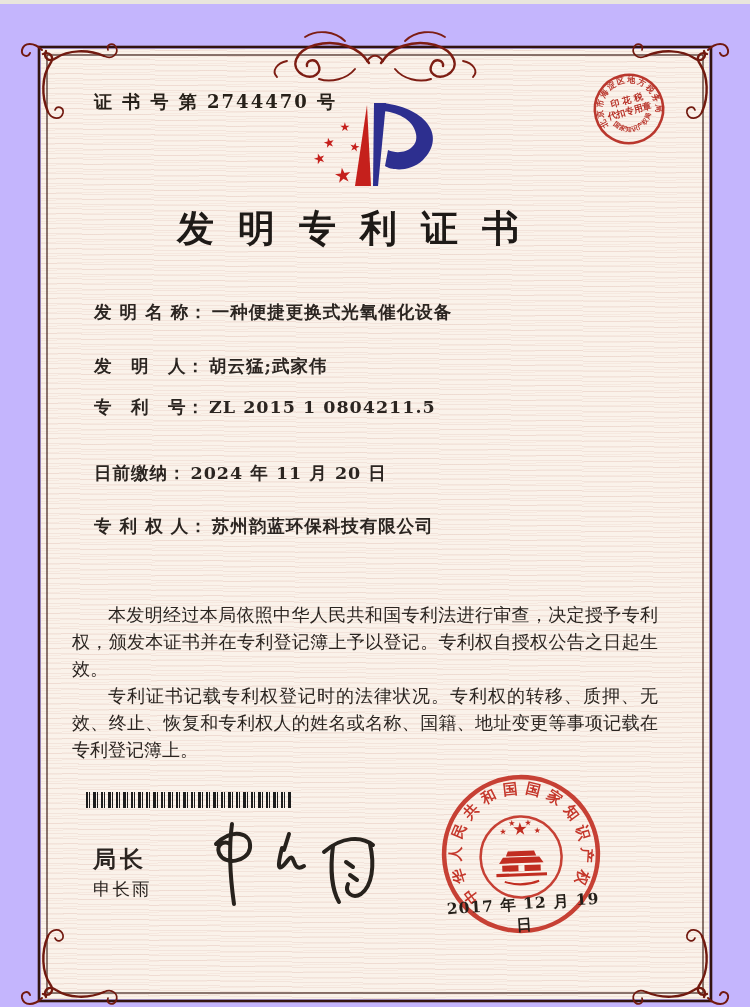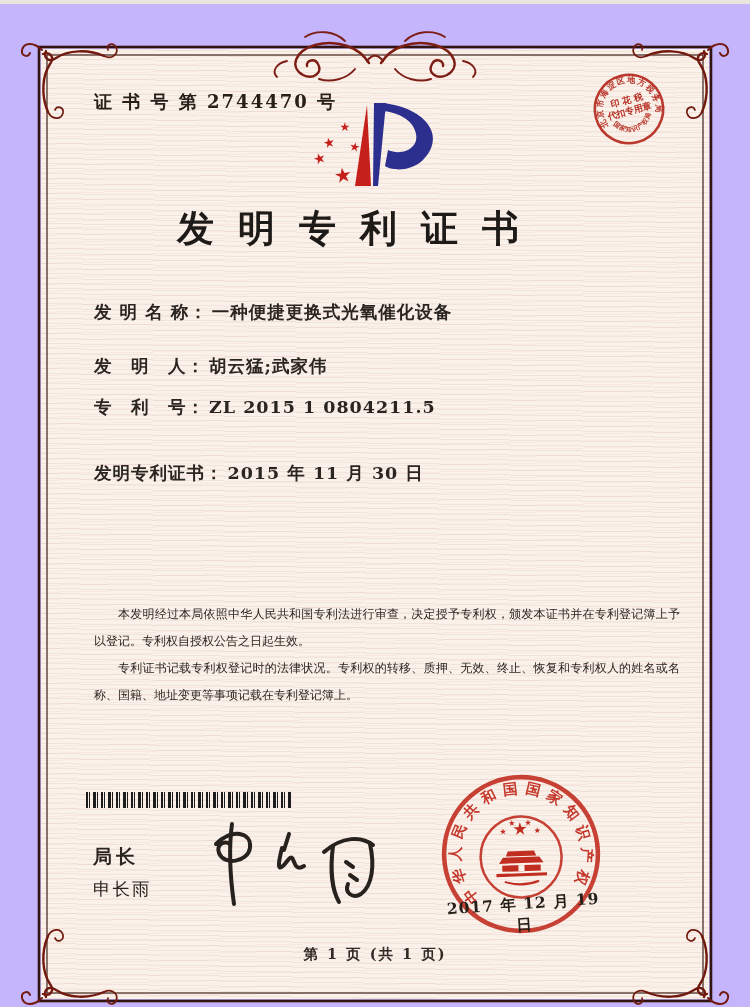--- a/index.html
+++ b/index.html
@@ -25,33 +25,33 @@
   .page-title {
     position:absolute; left:0; top:200px; width:696px; text-align:center;
     font-size:37px; font-weight:700; letter-spacing:24px; text-indent:24px; color:#1e1a17;
   }
   .field-row { position:absolute; left:94px; font-size:17.5px; font-weight:700; letter-spacing:1px; white-space:nowrap; }
   .field-row .flabel { color:#2b2521; }
   .field-row .fvalue { color:#2b2521; margin-left:4px; }
   .row-0 { top:296px; } .row-1 { top:350px; } .row-2 { top:391px; }
   .row-3 { top:457px; } .row-4 { top:510px; } .row-5 { top:564px; }
   .body-text {
-    position:absolute; left:94px; top:597px; width:586px;
-    font-size:12px; line-height:27px; text-align:justify; color:#2b2521; font-weight:500;
+    position:absolute; left:72px; top:597px; width:586px;
+    font-size:18px; line-height:27px; text-align:justify; color:#2b2521; font-weight:500;
   }
   .body-text p { text-indent:2em; margin:0; }
   .barcode {
     position:absolute; left:86px; top:788px; width:205px; height:16px;
     background:repeating-linear-gradient(90deg,
       #1c1c1c 0 2px, rgba(0,0,0,0) 2px 3px,
       #1c1c1c 3px 4px, rgba(0,0,0,0) 4px 7px,
       #1c1c1c 7px 10px, rgba(0,0,0,0) 10px 11px,
       #1c1c1c 11px 12px, rgba(0,0,0,0) 12px 15px);
   }
-  .signer-title { position:absolute; left:93px; top:840px; font-size:19px; font-weight:700; letter-spacing:4px; }
+  .signer-title { position:absolute; left:93px; top:840px; font-size:23px; font-weight:700; letter-spacing:4px; }
   .signer-name  { position:absolute; left:93px; top:873px; font-size:17.5px; font-weight:400; letter-spacing:2px; }
   .autograph { position:absolute; left:192px; top:810px; width:210px; height:100px; }
   .official-seal { position:absolute; left:435px; top:764px; width:172px; height:172px; transform:rotate(-2deg); opacity:0.95; }
   .seal-date {
     position:absolute; left:440px; top:890px; width:168px; text-align:center;
     font-size:15.5px; font-weight:700; color:#241f19; letter-spacing:1px; transform:rotate(-4deg);
   }
   .page-footer {
     position:absolute; left:0; top:941px; width:750px; text-align:center;
     font-size:14.5px; font-weight:700; letter-spacing:2px; color:#332b26;
@@ -127,21 +127,24 @@
   <div class="field-row row-0">
     <span class="flabel">发 明 名 称：</span><span class="fvalue">一种便捷更换式光氧催化设备</span>
   </div>
   <div class="field-row row-1">
     <span class="flabel">发　明　人：</span><span class="fvalue">胡云猛;武家伟</span>
   </div>
   <div class="field-row row-2">
     <span class="flabel">专　利　号：</span><span class="fvalue">ZL 2015 1 0804211.5</span>
   </div>
   <div class="field-row row-3">
-    <span class="flabel">发明专利证书：</span><span class="fvalue">2015 年 11 月 30 日</span>
+    <span class="flabel">日前缴纳：</span><span class="fvalue">2024 年 11 月 20 日</span>
+  </div>
+  <div class="field-row row-4">
+    <span class="flabel">专 利 权 人：</span><span class="fvalue">苏州韵蓝环保科技有限公司</span>
   </div>
 
   <div class="body-text">
     <p>本发明经过本局依照中华人民共和国专利法进行审查，决定授予专利权，颁发本证书并在专利登记簿上予以登记。专利权自授权公告之日起生效。</p>
     <p>专利证书记载专利权登记时的法律状况。专利权的转移、质押、无效、终止、恢复和专利权人的姓名或名称、国籍、地址变更等事项记载在专利登记簿上。</p>
   </div>
 
   <div class="barcode"></div>
 
   <div class="signer-title">局长</div>
@@ -180,15 +183,14 @@
         <path d="M66,96 L104,96 L104,102 L66,102 Z"></path>
         <rect x="82" y="96" width="6" height="6" fill="#faf2ea"></rect>
         <path d="M60,104 L110,104 L110,107 L60,107 Z"></path>
         <path d="M68,112 Q85,118 102,112" fill="none" stroke="#bf2317" stroke-width="2"></path>
       </g>
     </g>
   </svg>
 
   <div class="seal-date">2017 年 12 月 19 日</div>
 
-  <div class="page-footer">第 1 页 (共 1 页)</div>
 
 </div>
 
 </body></html>

